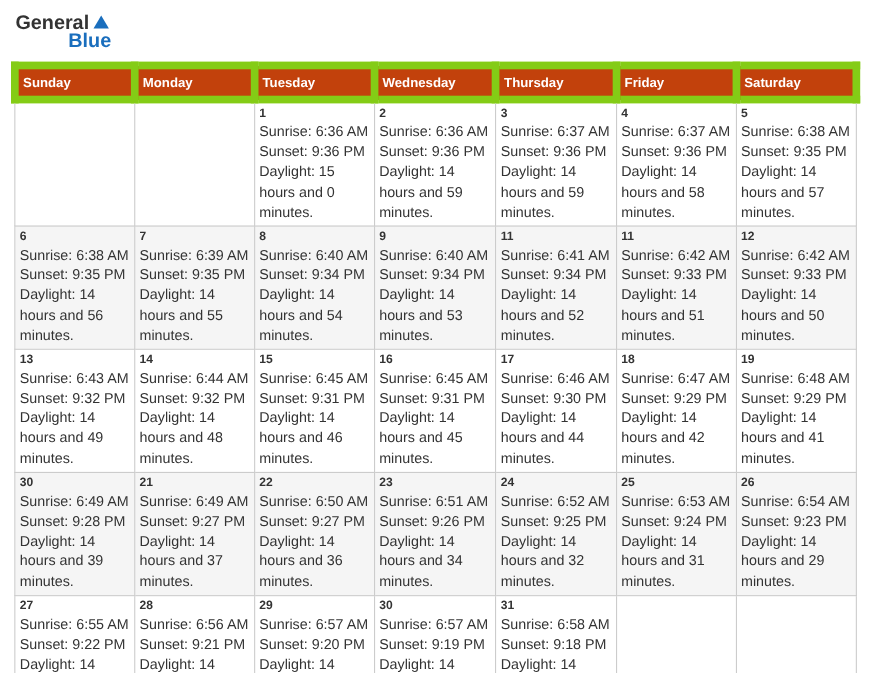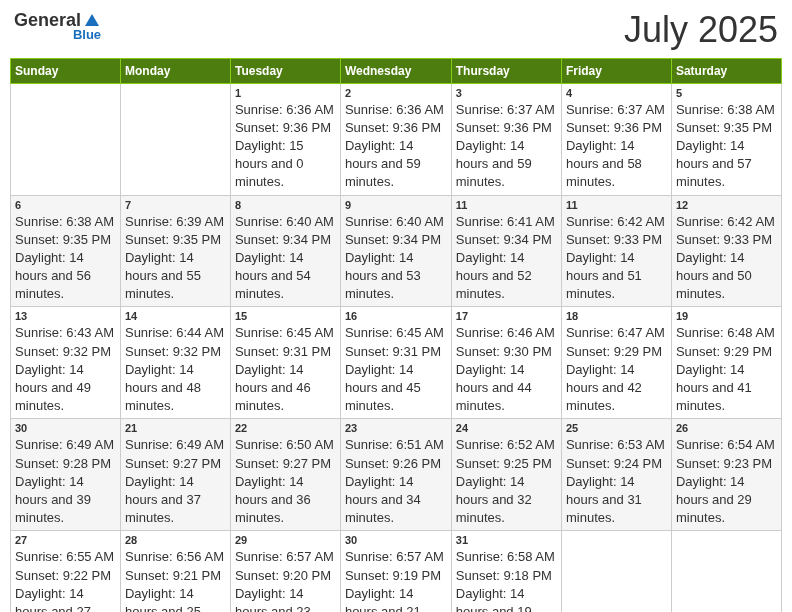--- a/index.html
+++ b/index.html
@@ -21,21 +21,21 @@
       display: flex;
       align-items: center;
       gap: 2px;
     }
     .logo-text-general {
       font-size: 18px;
       font-weight: bold;
       color: #333;
     }
     .logo-text-blue {
-      font-size: 13px;
+      font-size: 18px;
       font-weight: bold;
       color: #1a6ebd;
     }
     .title-block {
       text-align: right;
     }
     .month-title {
       font-size: 36px;
       font-weight: normal;
       color: #333;
@@ -44,27 +44,27 @@
     .location-title {
       font-size: 14px;
       color: #333;
     }
     .calendar-table {
       width: 100%;
       border-collapse: collapse;
       border: 1px solid #ccc;
     }
     .calendar-table th {
-      background-color: #4d7c0f;
+      background-color: #c2410c;
       color: #fff;
       font-size: 12px;
       font-weight: bold;
       padding: 5px 4px;
       text-align: left;
-      border: 1px solid #84cc16;
+      border: 7px solid #84cc16;
     }
     .calendar-table td {
       vertical-align: top;
       border: 1px solid #ccc;
       padding: 3px 4px;
       width: 113px;
       min-height: 80px;
       font-size: 10px;
       color: #333;
       background: #fff;
@@ -96,21 +96,20 @@
       <div style="display:flex;align-items:center;gap:2px;">
         <span class="logo-text-general">General</span>
         <svg width="18" height="18" viewBox="0 0 18 18">
           <polygon points="2,14 9,2 16,14" fill="#1a6ebd"></polygon>
         </svg>
       </div>
       <span class="logo-text-blue" style="margin-top:-4px;">Blue</span>
     </div>
   </div>
   <div class="title-block">
-    <div class="month-title">July 2025</div>
   </div>
 </div>
 
 <table class="calendar-table">
   <thead>
     <tr id="days-header">
         <th>Sunday</th>
         <th>Monday</th>
         <th>Tuesday</th>
         <th>Wednesday</th>

